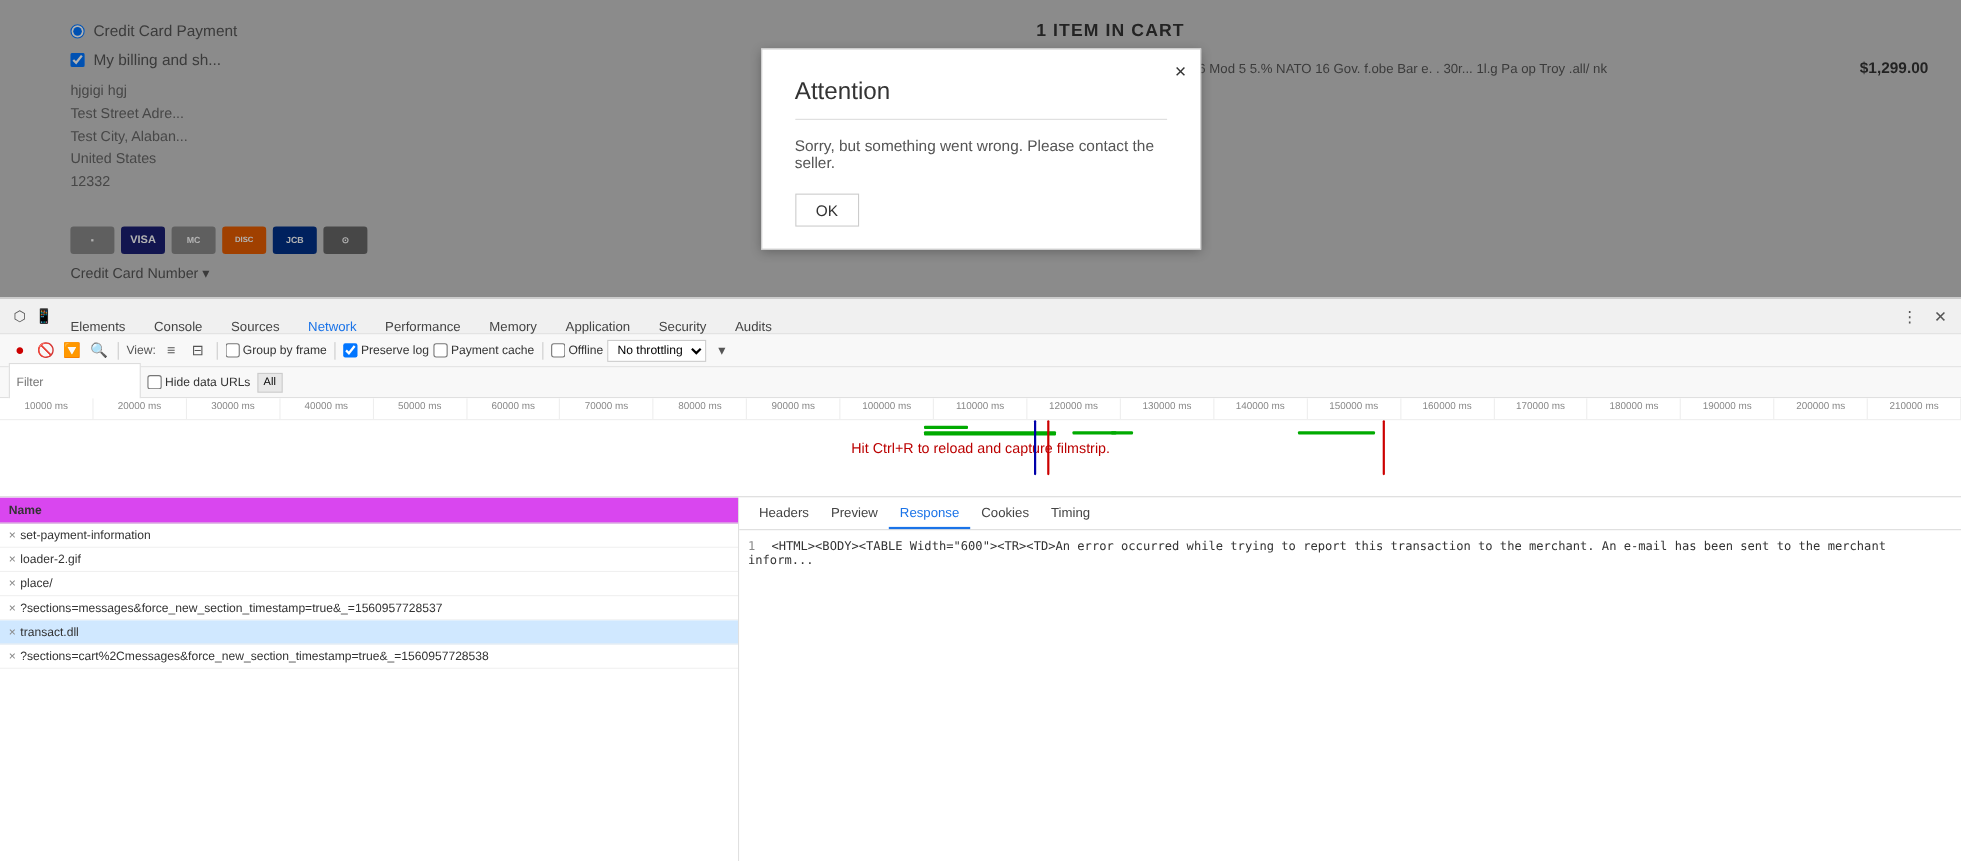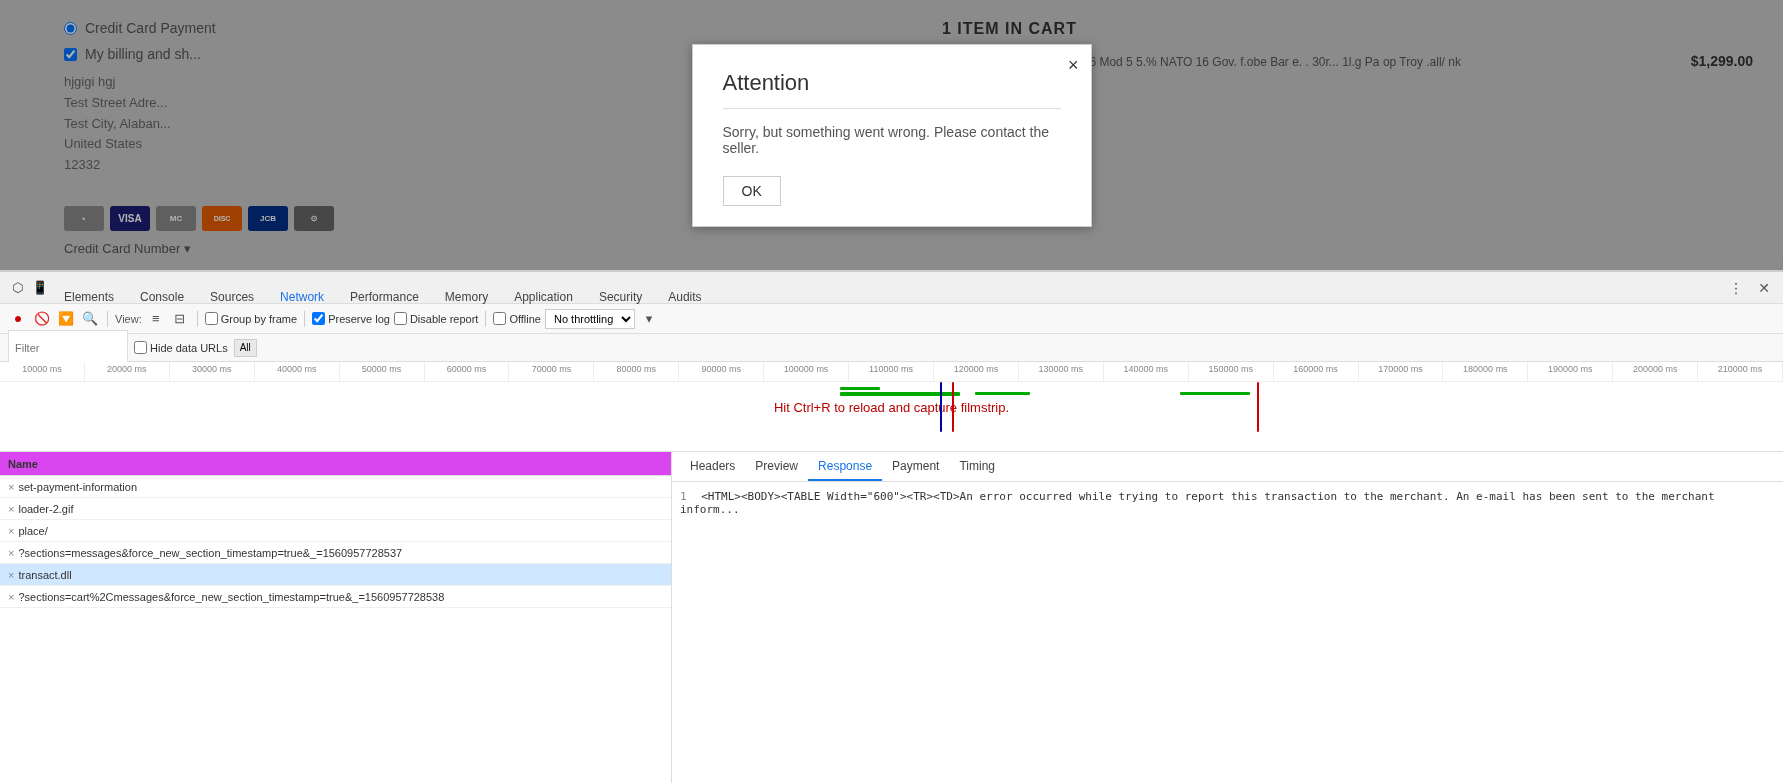--- a/index.html
+++ b/index.html
@@ -478,21 +478,21 @@
       <input type="checkbox" style="">
       <span>Group by frame</span>
     </label>
     <div class="toolbar-separator"></div>
     <label class="toolbar-checkbox-label">
       <input type="checkbox" checked="" style="">
       <span>Preserve log</span>
     </label>
     <label class="toolbar-checkbox-label">
       <input type="checkbox" style="">
-      <span>Disable report</span>
+      <span>Payment cache</span>
     </label>
     <div class="toolbar-separator"></div>
     <label class="toolbar-checkbox-label">
       <input type="checkbox" style="">
       <span>Offline</span>
     </label>
     <select class="toolbar-select">
       <option>No throttling</option>
     </select>
     <button class="toolbar-btn">▾</button>
@@ -573,21 +573,21 @@
         <span class="close-x">×</span>
         <span>?sections=cart%2Cmessages&amp;force_new_section_timestamp=true&amp;_=1560957728538</span>
       </div>
     </div>
 
     <div class="response-panel">
       <div class="response-tabs">
         <div class="response-tab">Headers</div>
         <div class="response-tab">Preview</div>
         <div class="response-tab active">Response</div>
-        <div class="response-tab">Payment</div>
+        <div class="response-tab">Cookies</div>
         <div class="response-tab">Timing</div>
       </div>
       <div class="response-content">
         <span class="line-number">1</span>
         <span>&lt;HTML&gt;&lt;BODY&gt;&lt;TABLE Width="600"&gt;&lt;TR&gt;&lt;TD&gt;An error occurred while trying to report this transaction to the merchant. An e-mail has been sent to the merchant inform...</span>
       </div>
     </div>
 
   </div>
 </div>

